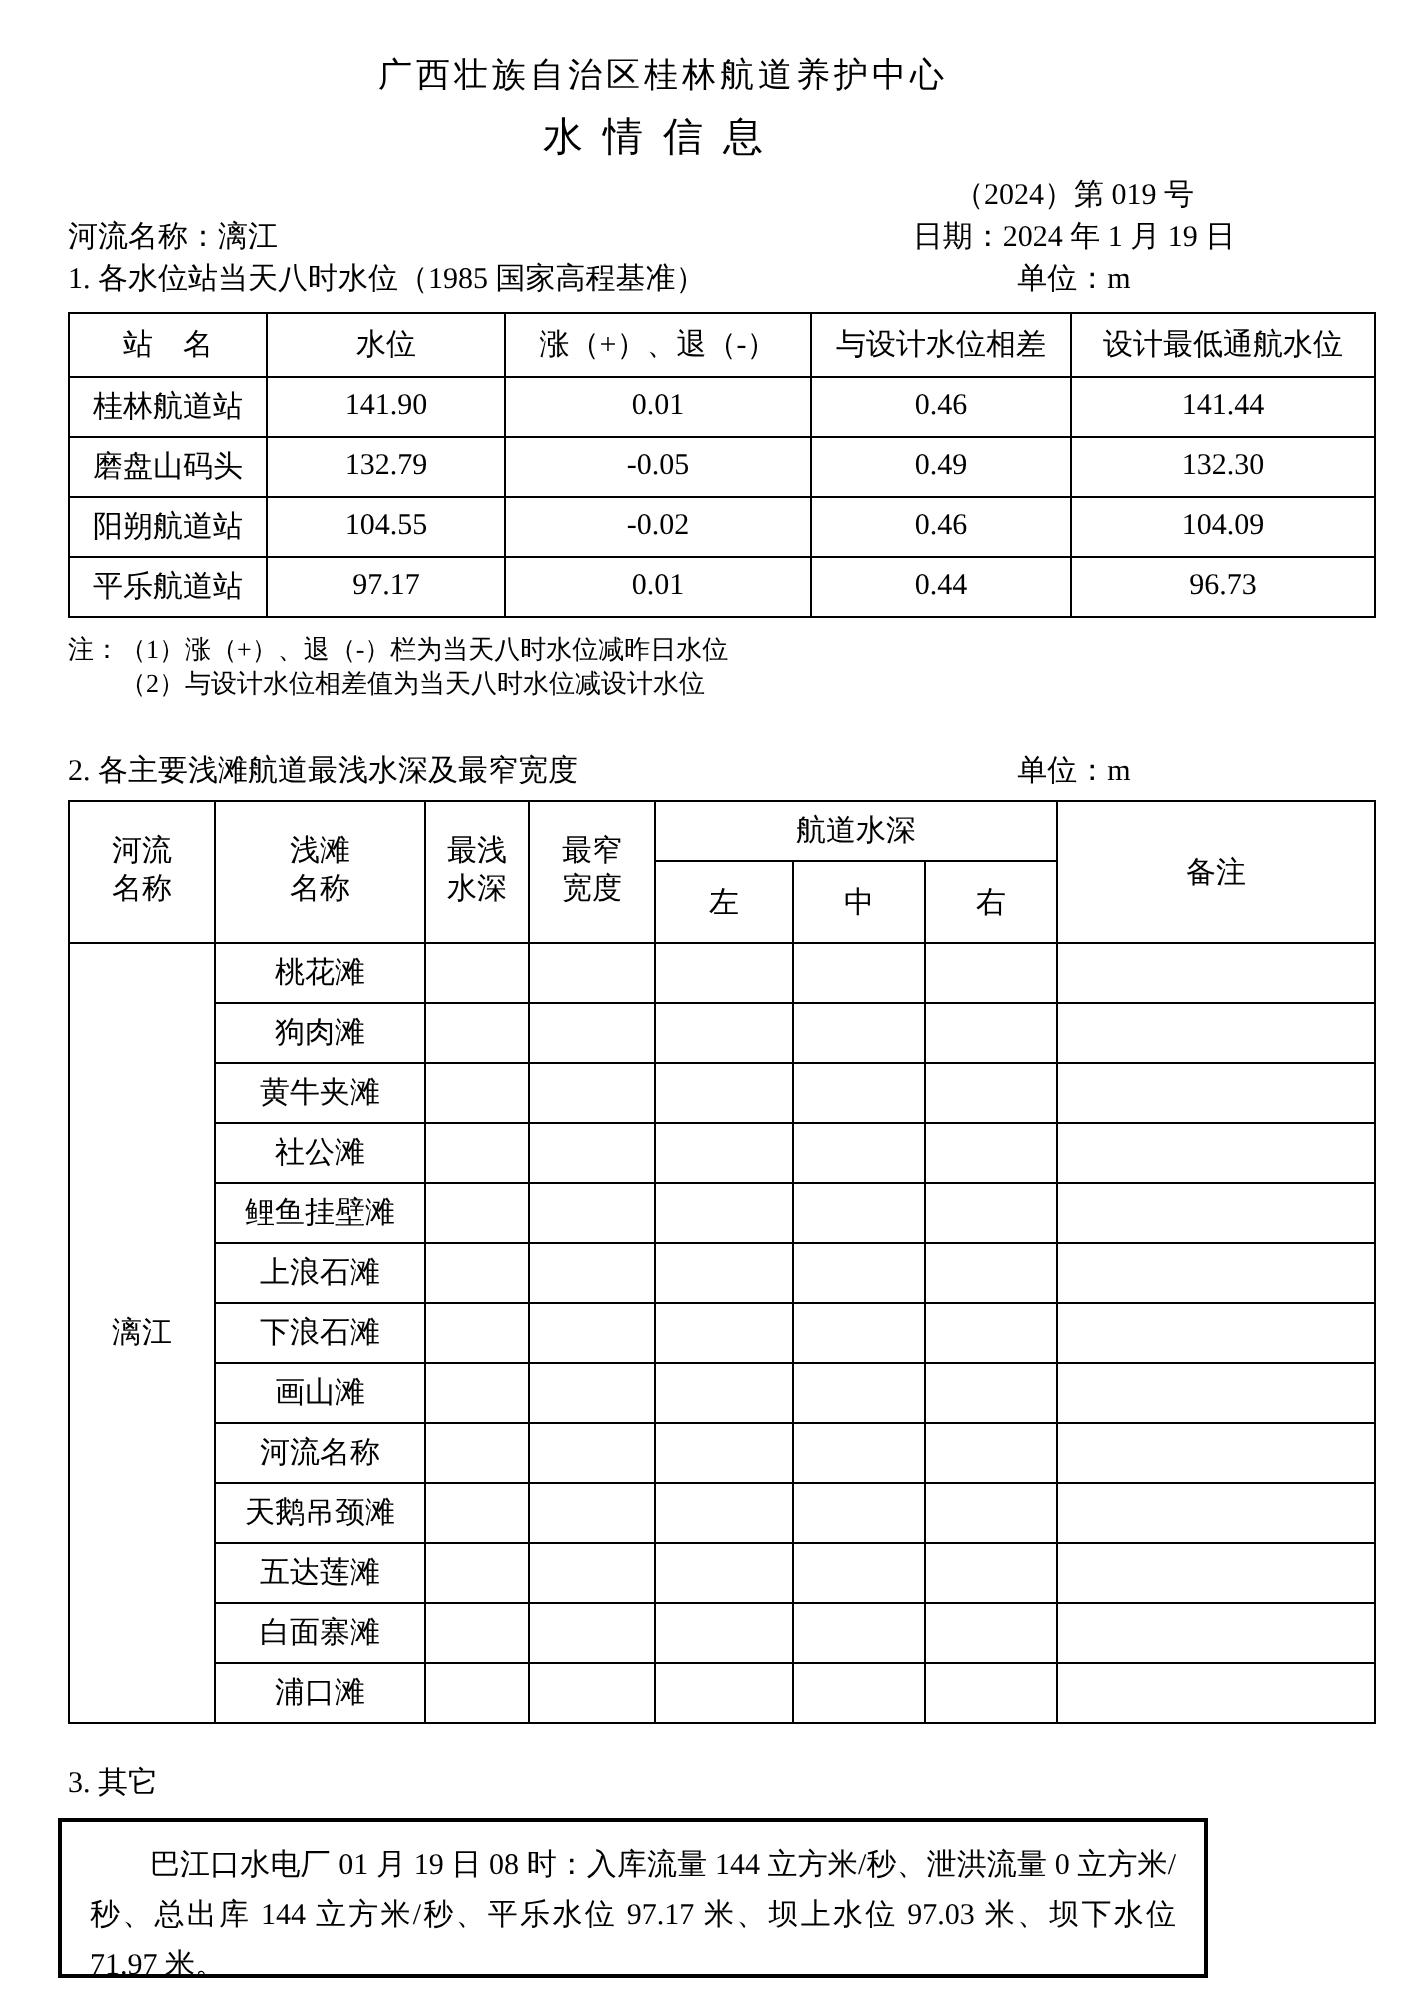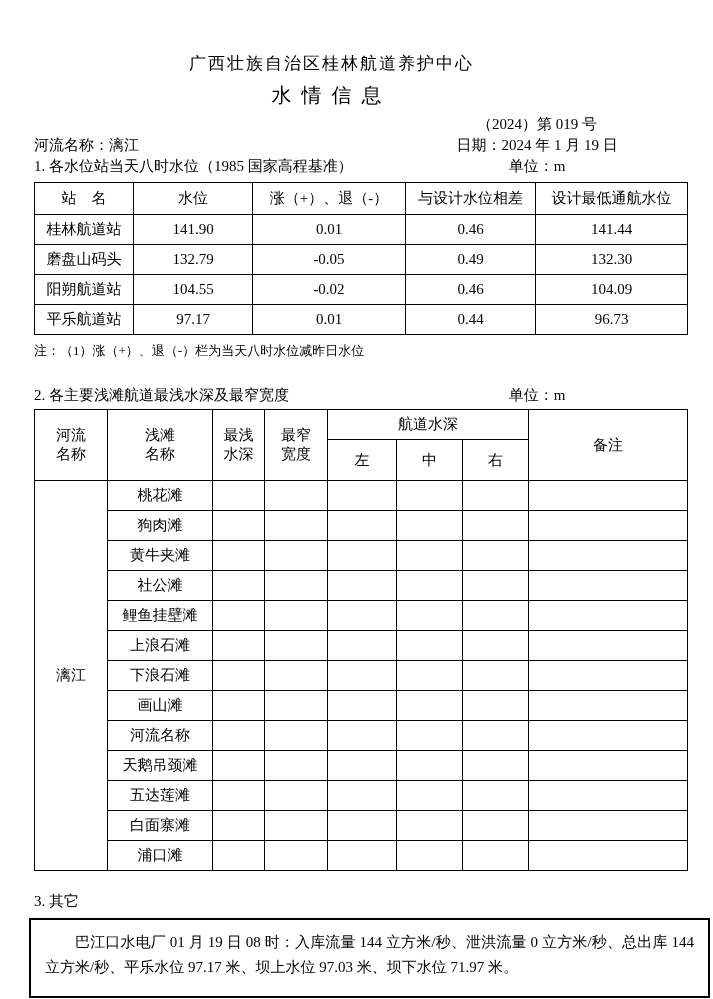--- a/index.html
+++ b/index.html
@@ -1,21 +1,21 @@
 <!DOCTYPE html>
 <html><head>
 <meta charset="utf-8">
 <style>
   html, body { margin: 0; padding: 0; background: #ffffff; }
   body {
     width: 713px; height: 999px; overflow: hidden;
     font-family: "Liberation Serif", "DejaVu Serif", serif;
     color: #000;
   }
-  .page { box-sizing: border-box; width: 713px; height: 999px; padding: 54px 26px 0 34px; }
+  .page { box-sizing: border-box; width: 713px; height: 999px; padding: 28px 26px 0 34px; }
   .titles { width: 653px; text-align: center; box-sizing: border-box; padding-right: 58px; }
   .org-title { font-size: 17px; letter-spacing: 2px; line-height: 20px; }
   .doc-title { font-size: 20px; font-weight: normal; letter-spacing: 10px; margin-top: 9px; line-height: 24px; }
 
   .meta { width: 653px; margin-top: 7px; }
   .meta-row { display: flex; justify-content: space-between; min-height: 21px; line-height: 21px; font-size: 15px; }
   .ml { text-align: left; }
   .mr { width: 300px; text-align: center; }
 
   table { border-collapse: collapse; table-layout: fixed; width: 653px; }
@@ -30,21 +30,21 @@
   .sec2-head { display: flex; justify-content: space-between; width: 653px; margin-top: 26px; font-size: 15px; line-height: 21px; }
   .mr2 { width: 300px; text-align: center; }
 
   .t2 { margin-top: 3px; border-radius: 12px; }
   .t2 .h1 td { height: 29px; }
   .t2 .h2 td { height: 40px; }
   .t2 .drow td { height: 29px; }
   .w2 { display: inline-block; width: 2.15em; line-height: 1.3; text-align: center; }
 
   .sec3-title { margin-top: 20px; font-size: 15px; line-height: 21px; }
-  .info-box { box-sizing: border-box; width: 681px; margin-top: 6px; margin-left: -5px; border: 2px solid #000; height: 80px; padding: 10px 14px 0 14px; }
+  .info-box { box-sizing: border-box; width: 575px; margin-top: 6px; margin-left: -5px; border: 2px solid #000; height: 80px; padding: 10px 14px 0 14px; }
   .info-box p { margin: 0; font-size: 15px; line-height: 25px; text-indent: 2em; text-align: justify; }
 </style>
 </head>
 <body>
 
 <div class="page">
 
   <div class="titles">
     <div class="org-title">广西壮族自治区桂林航道养护中心</div>
     <div class="doc-title">水情信息</div>
@@ -107,20 +107,21 @@
         <td>97.17</td>
         <td>0.01</td>
         <td>0.44</td>
         <td>96.73</td>
       </tr>
     </tbody>
   </table>
 
   <div class="notes">
     <div>注：（1）涨（+）、退（-）栏为当天八时水位减昨日水位</div>
+    <div class="note2">（2）与设计水位相差值为当天八时水位减设计水位</div>
   </div>
 
   <div class="sec2-head">
     <div class="ml">2. 各主要浅滩航道最浅水深及最窄宽度</div>
     <div class="mr2">单位：m</div>
   </div>
 
   <table class="t2">
     <colgroup>
       <col style="width:73px">

